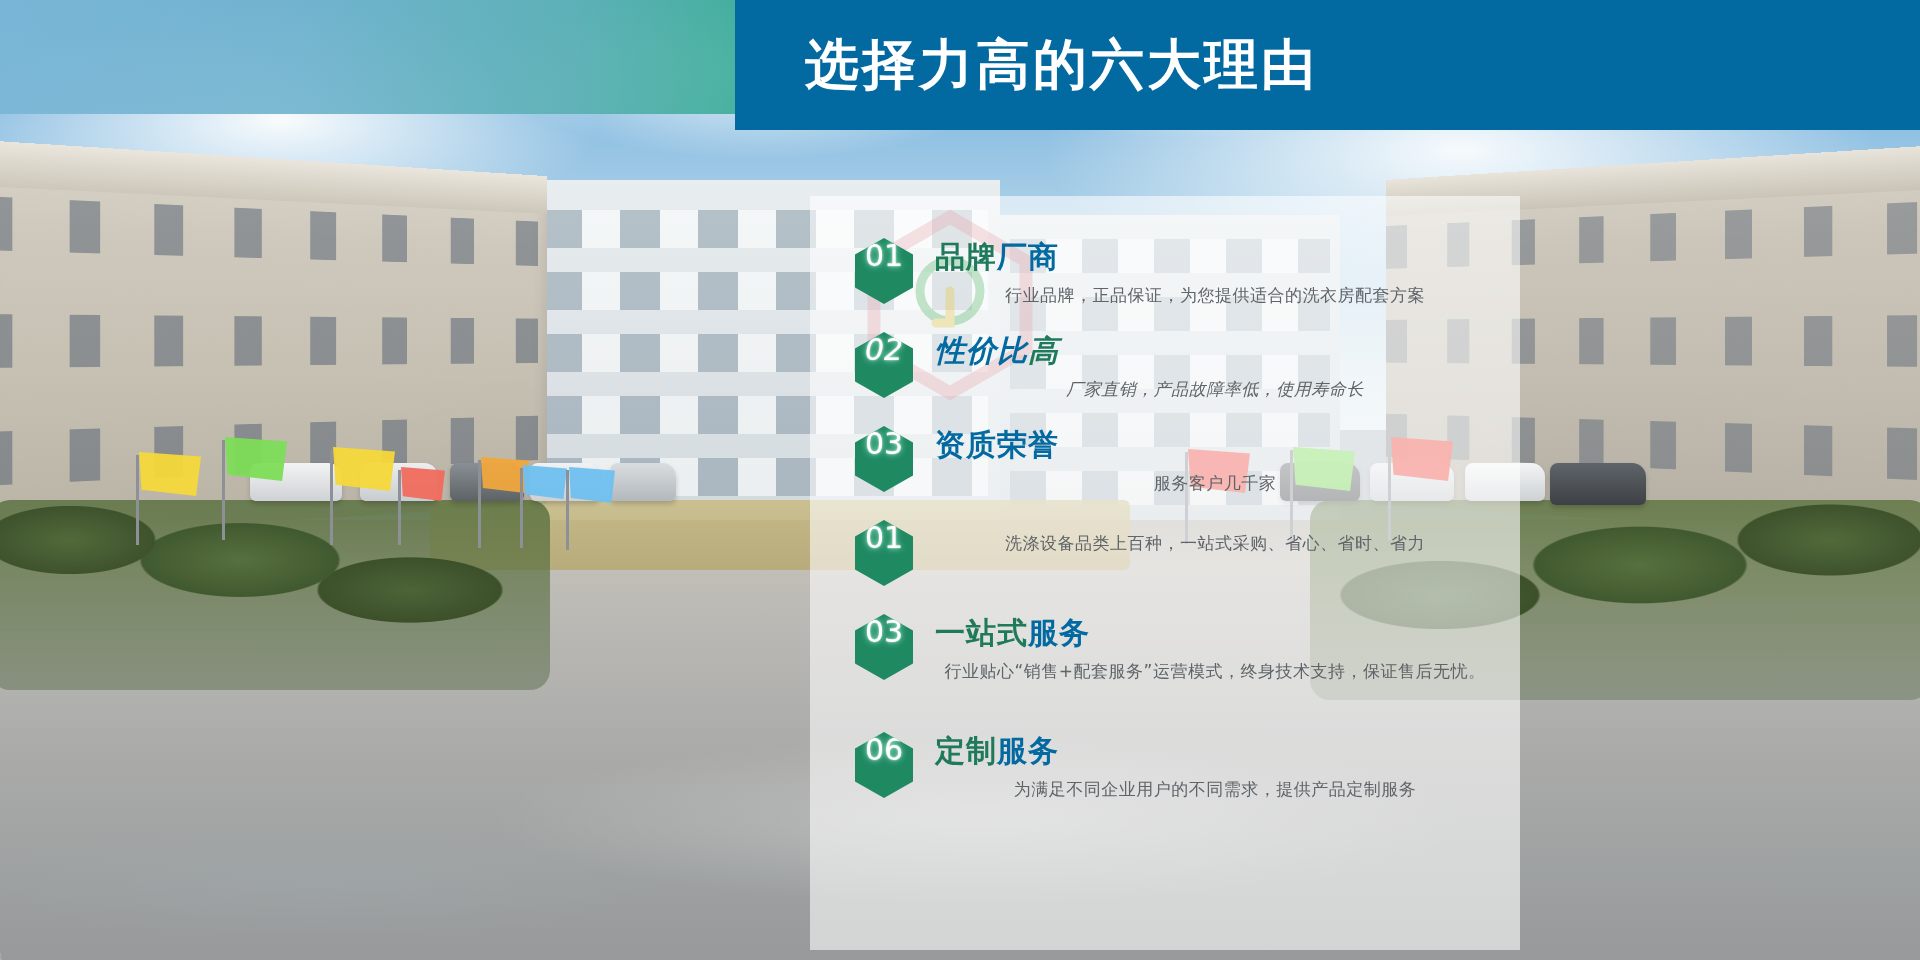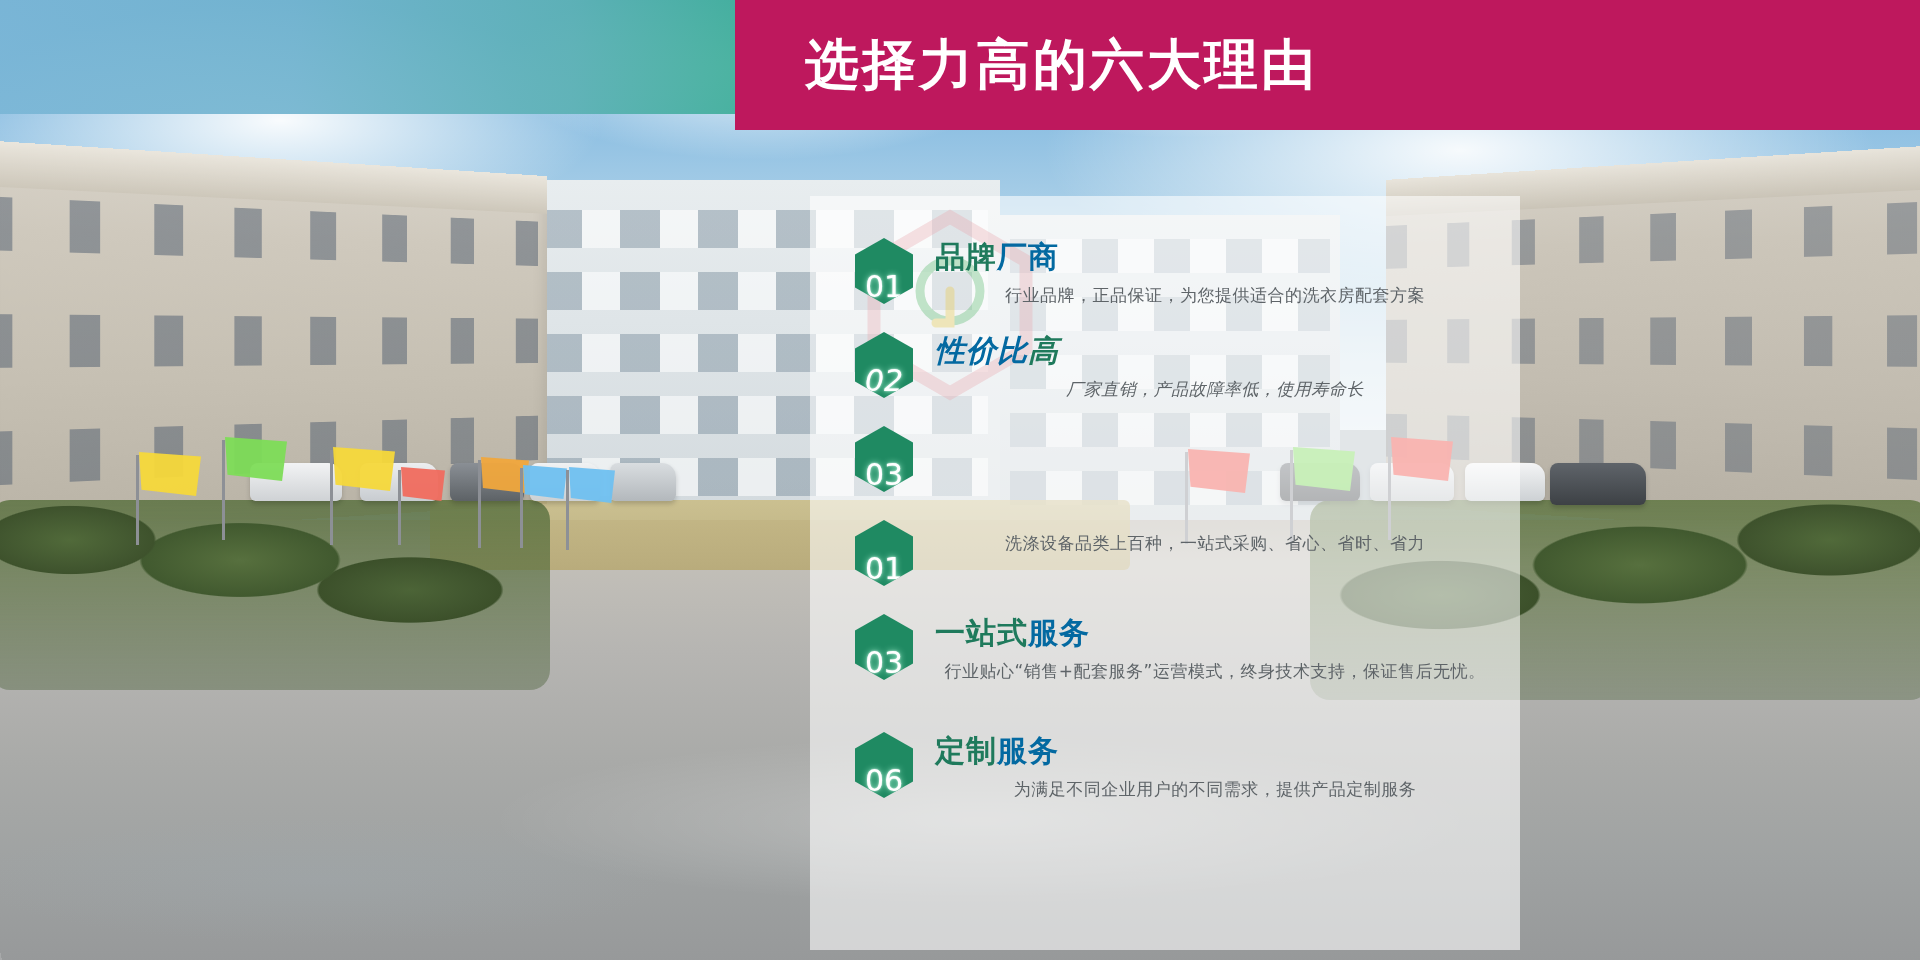--- a/index.html
+++ b/index.html
@@ -119,21 +119,21 @@
   .banner{position:absolute;width:62px;height:44px;clip-path:polygon(0 0,100% 10%,92% 100%,4% 86%);opacity:.95;}
 
   
   .header{position:absolute;left:0;top:0;width:1920px;height:130px;display:flex;}
   .header-left{
     width:735px;height:114px;
     background:linear-gradient(90deg,#7ab6d6 0%,#72b4cf 40%,#5bb1b4 78%,#3fae9a 100%);
     opacity:.92;
   }
   .header-right{
-    flex:1;height:130px;background:#be185d;
+    flex:1;height:130px;background:#0369a1;
     display:flex;align-items:center;
   }
   .header-title{
     color:#fff;font-size:54px;font-weight:bold;letter-spacing:3px;
     margin-left:70px;line-height:1;
     font-family:"DejaVu Sans","Liberation Sans",sans-serif;
   }
 
   
   .panel{
@@ -142,21 +142,21 @@
   }
   .watermark{
     position:absolute;left:850px;top:205px;width:200px;height:200px;opacity:.35;
   }
   .list{position:absolute;left:855px;top:238px;width:640px;}
   .item{position:relative;margin-bottom:10px;}
   .hex{
     position:absolute;left:0;top:0;width:58px;height:66px;
     background:#1f8a62;
     clip-path:polygon(50% 0%,100% 25%,100% 75%,50% 100%,0% 75%,0% 25%);
-    display:flex;align-items:flex-end;justify-content:center;
+    display:flex;align-items:flex-start;justify-content:center;
   }
   .hex span{
     color:#ffffff;font-size:30px;font-weight:400;letter-spacing:0px;
     font-family:"DejaVu Sans","Liberation Sans",sans-serif;
     text-shadow:0 0 6px rgba(180,255,225,.95),0 0 2px rgba(255,255,255,.9);
   }
   .txt{margin-left:80px;padding-top:2px;}
   .head{
     font-size:30px;font-weight:bold;line-height:1.12;letter-spacing:1px;
     font-family:"DejaVu Sans","Liberation Sans",sans-serif;
@@ -267,20 +267,26 @@
           <span class="k">性价比</span><span class="g">高</span>
         </div>
         <div class="desc">厂家直销，产品故障率低，使用寿命长</div>
       </div>
     </div>
 
     <div class="item sp-03">
       <div class="hex">
         <span>03</span>
       </div>
+      <div class="txt">
+        <div class="head">
+          <span class="k">资质荣誉</span><span class="g"></span>
+        </div>
+        <div class="desc">服务客户几千家</div>
+      </div>
     </div>
 
     <div class="item sp-04">
       <div class="hex">
         <span>01</span>
       </div>
       <div class="txt">
         <div class="desc">洗涤设备品类上百种，一站式采购、省心、省时、省力</div>
       </div>
     </div>

